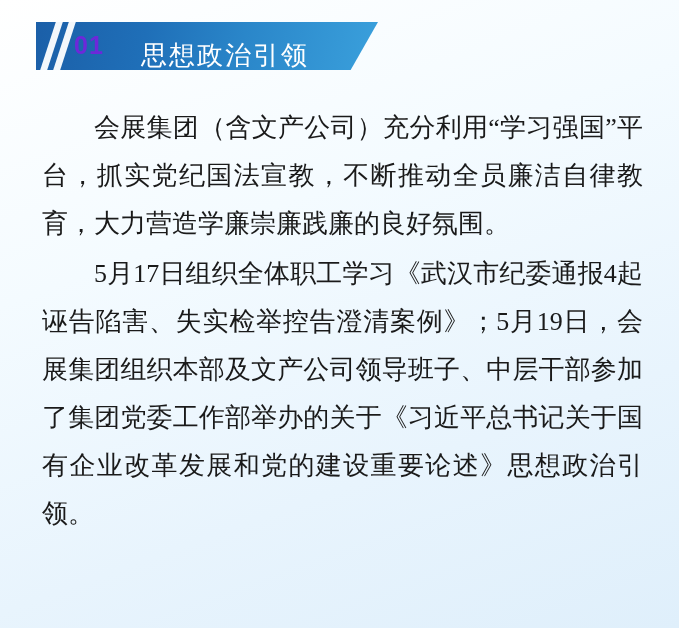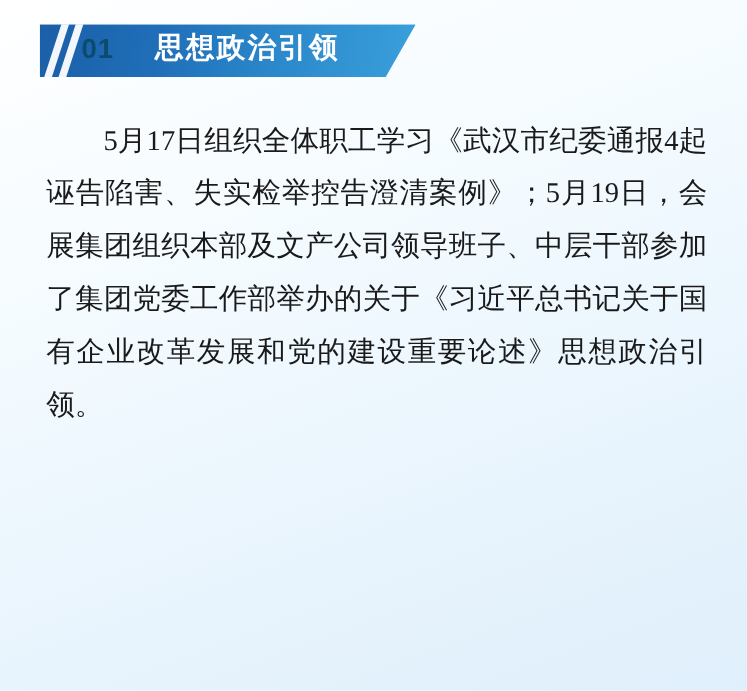--- a/index.html
+++ b/index.html
@@ -43,34 +43,34 @@
     background: #ffffff;
     opacity: .95;
     transform: skewX(-18deg);
   }
   .slash.s1 { left: 0px; }
   .slash.s2 { left: 13px; }
   .num {
     position: absolute;
     left: 38px;
     top: 9px;
-    color: #0c4a6e;
+    color: #6d28d9;
     font-family: "Liberation Sans", sans-serif;
     font-size: 25px;
     font-weight: 700;
     letter-spacing: 1px;
   }
   .header-title {
     position: absolute;
     left: 105px;
-    top: 4px;
+    top: 16px;
     color: #ffffff;
     font-family: "Liberation Sans", sans-serif;
     font-size: 26px;
-    font-weight: 700;
+    font-weight: 400;
     letter-spacing: 2px;
     white-space: nowrap;
   }
 
   
   .content {
     margin: 34px 36px 0 42px;
   }
   p.para {
     margin: 0 0 2px 0;
@@ -93,14 +93,15 @@
   <div class="header-bg"></div>
   <div class="header-slashes">
     <div class="slash s1"></div>
     <div class="slash s2"></div>
   </div>
   <div class="num">01</div>
   <div class="header-title">思想政治引领</div>
 </div>
 
 <div class="content">
+  <p class="para p1">会展集团（含文产公司）充分利用“学习强国”平台，抓实党纪国法宣教，不断推动全员廉洁自律教育，大力营造学廉崇廉践廉的良好氛围。</p>
   <p class="para p2">5月17日组织全体职工学习《武汉市纪委通报4起诬告陷害、失实检举控告澄清案例》；5月19日，会展集团组织本部及文产公司领导班子、中层干部参加了集团党委工作部举办的关于《习近平总书记关于国有企业改革发展和党的建设重要论述》思想政治引领。</p>
 </div>
 
 </body></html>

